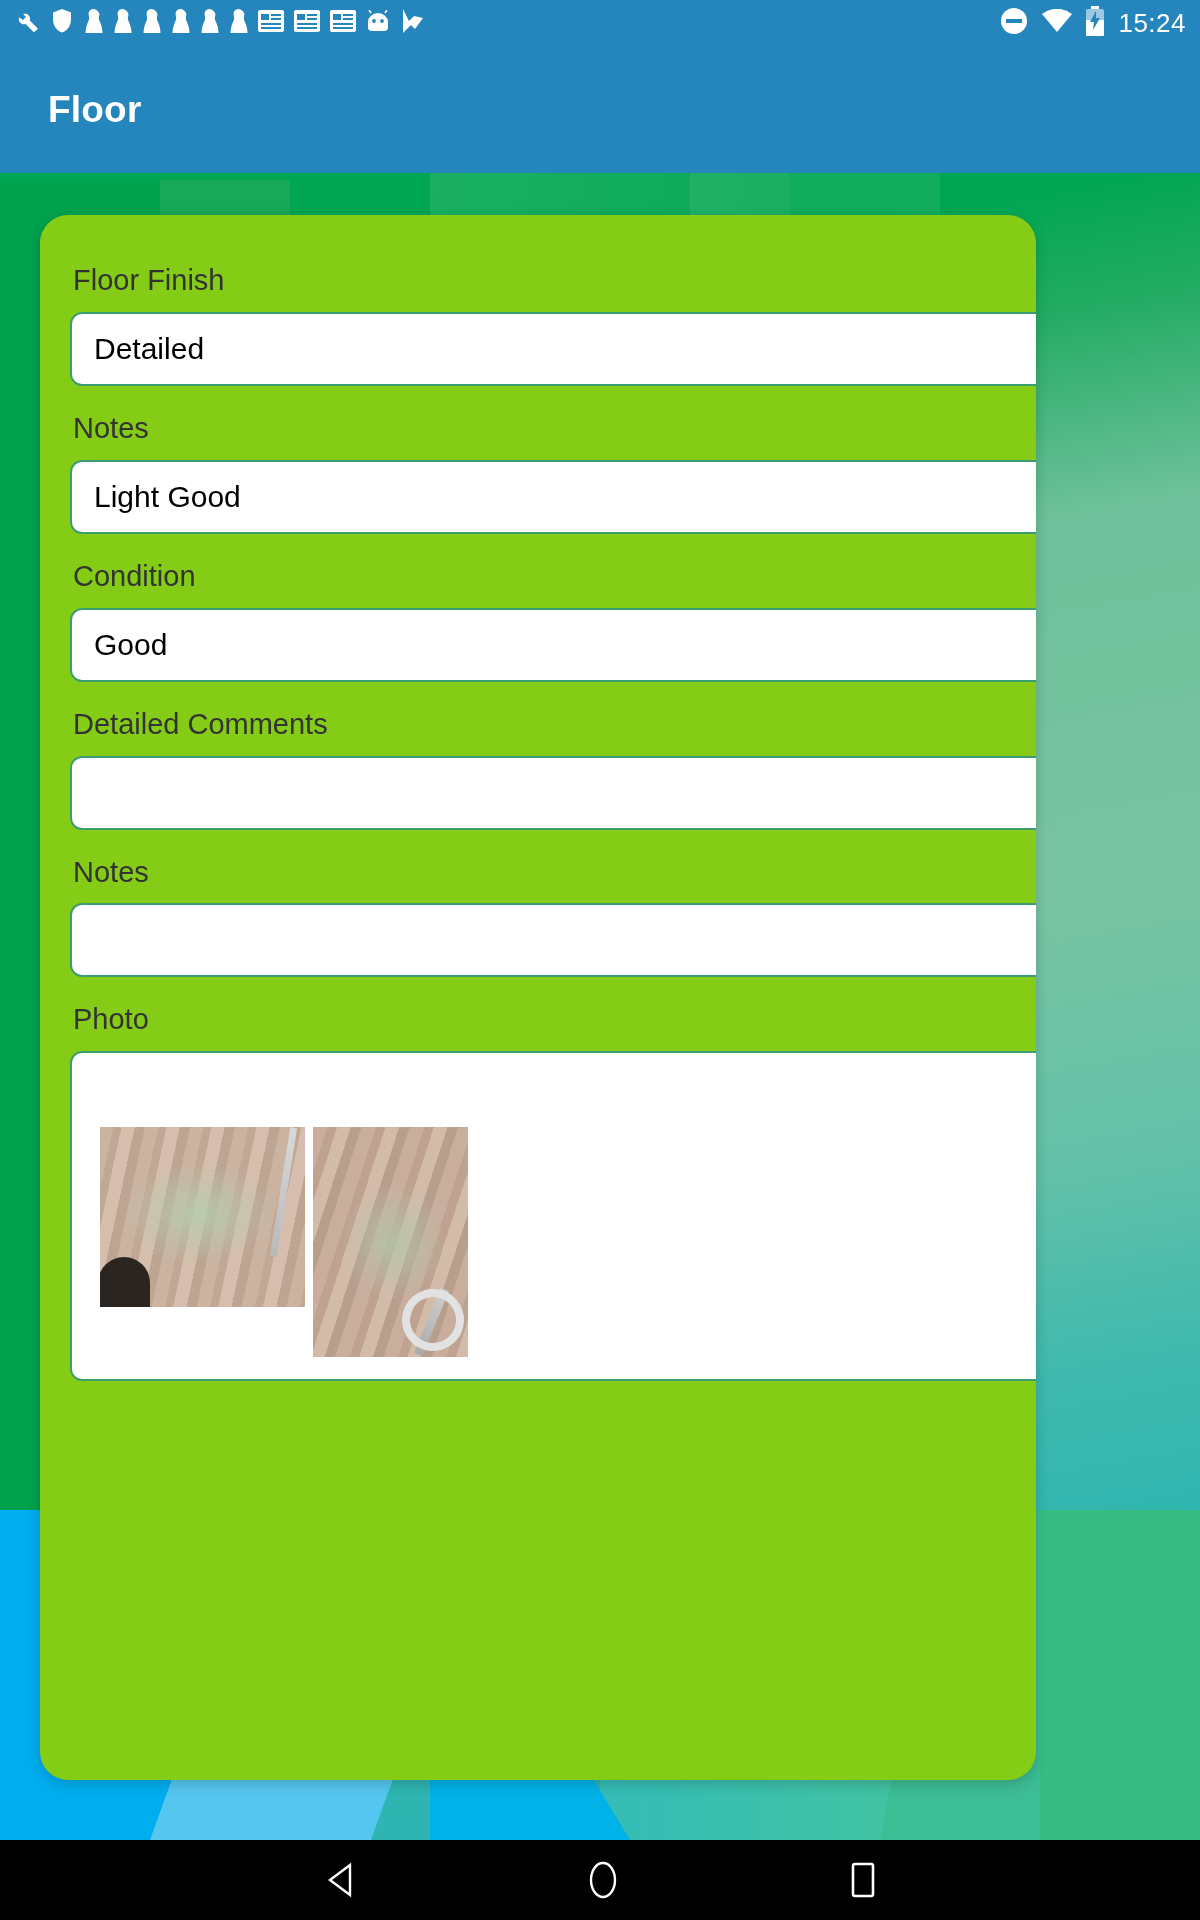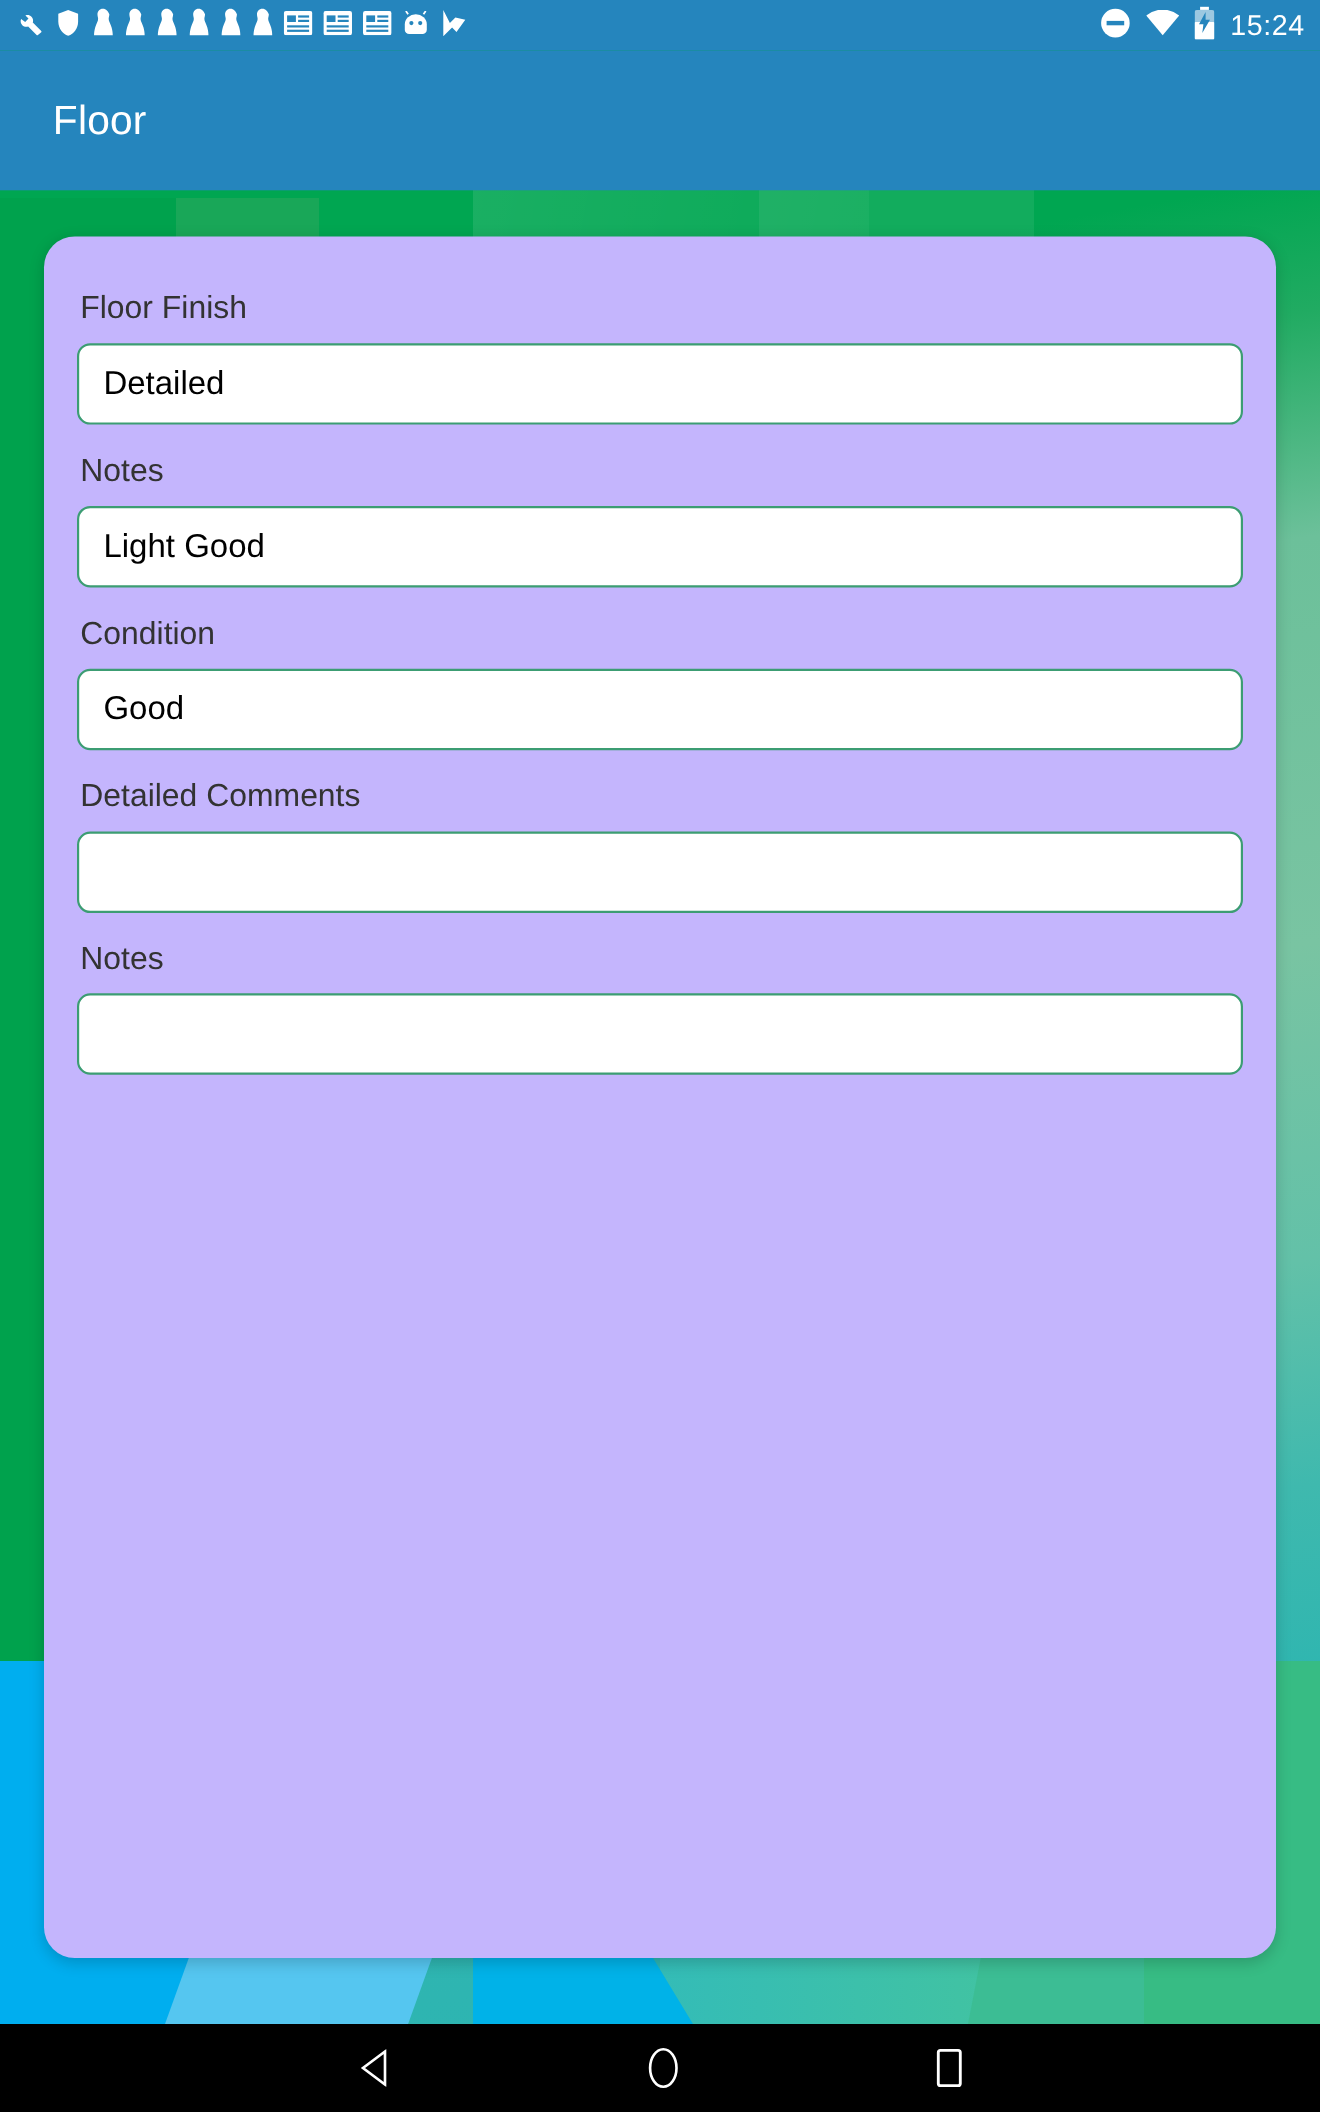--- a/index.html
+++ b/index.html
@@ -131,33 +131,33 @@
     left: 0; top: 46px;
     width: 1200px; height: 127px;
     background: #2585bd;
     display: flex;
     align-items: center;
     z-index: 4;
   }
   #appbar-title {
     color: #ffffff;
     font-size: 37px;
-    font-weight: 400;
+    font-weight: 700;
     padding-left: 48px;
     letter-spacing: 0.2px;
   }
 
   
   #card {
     position: absolute;
     left: 40px;
     top: 215px;
-    width: 1120px;
+    width: 996px;
     height: 1565px;
-    background: #c4b5fd;
+    background: #84cc16;
     border-radius: 28px;
     box-shadow: 0 4px 14px rgba(0,0,0,0.18);
     overflow: hidden;
     z-index: 3;
   }
   #form {
     position: absolute;
     left: 0; top: 0;
     width: 1120px;
     padding: 50px 30px 0 30px;
@@ -464,20 +464,38 @@
         </div>
       </div>
 
       <div class="field-group">
         <div class="field-label">Notes</div>
         <div class="field-box empty">
           <span class="field-value"></span>
         </div>
       </div>
 
+      <div class="field-group">
+        <div class="field-label">Photo</div>
+        <div id="photo-box">
+
+          <div id="photo-add-btn">
+            <svg width="46" height="46" viewBox="0 0 46 46">
+              <rect x="19" y="3" width="8" height="40" fill="#2eb062"></rect>
+              <rect x="3" y="19" width="40" height="8" fill="#2eb062"></rect>
+            </svg>
+          </div>
+
+          <div id="photo-strip">
+            <div class="thumb thumb-a"></div>
+            <div class="thumb thumb-b"></div>
+          </div>
+
+        </div>
+      </div>
 
     </div>
   </div>
 
   <div id="navbar">
     <span class="navbtn">
       <svg width="32" height="34" viewBox="0 0 32 34" fill="none" stroke="#ffffff" stroke-width="2.4">
         <path d="M26 2L6 17l20 15z"></path>
       </svg>
     </span>

